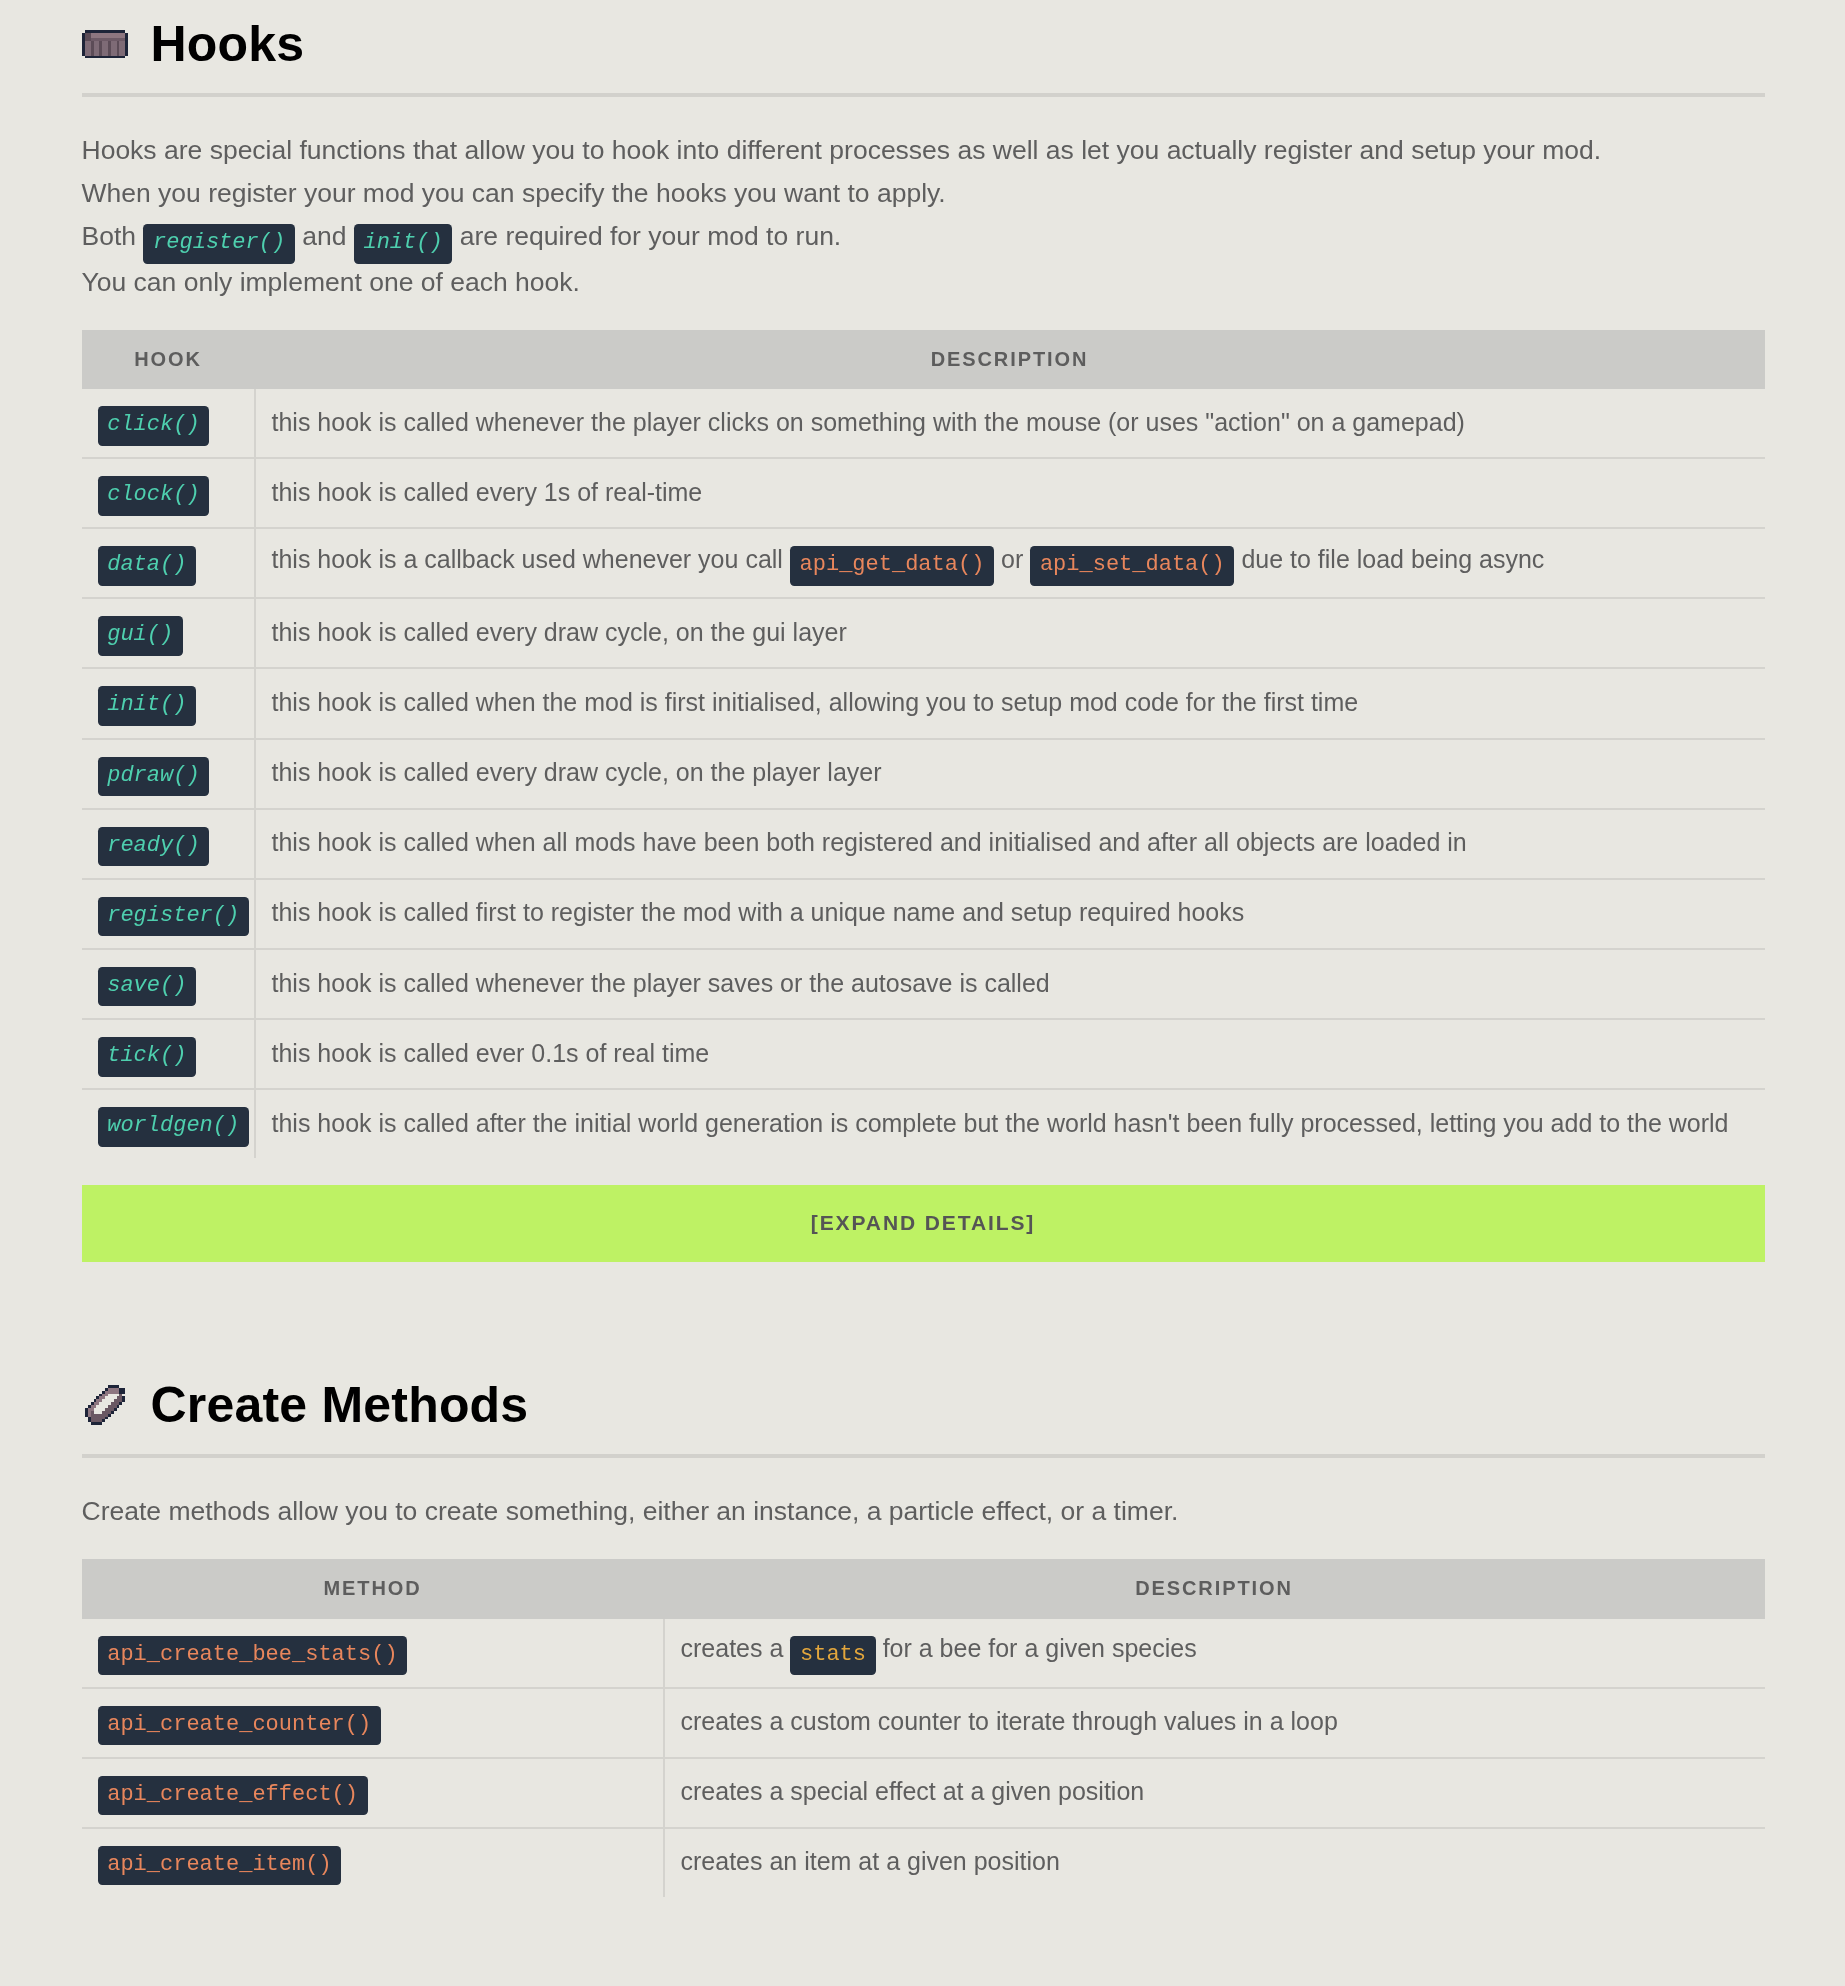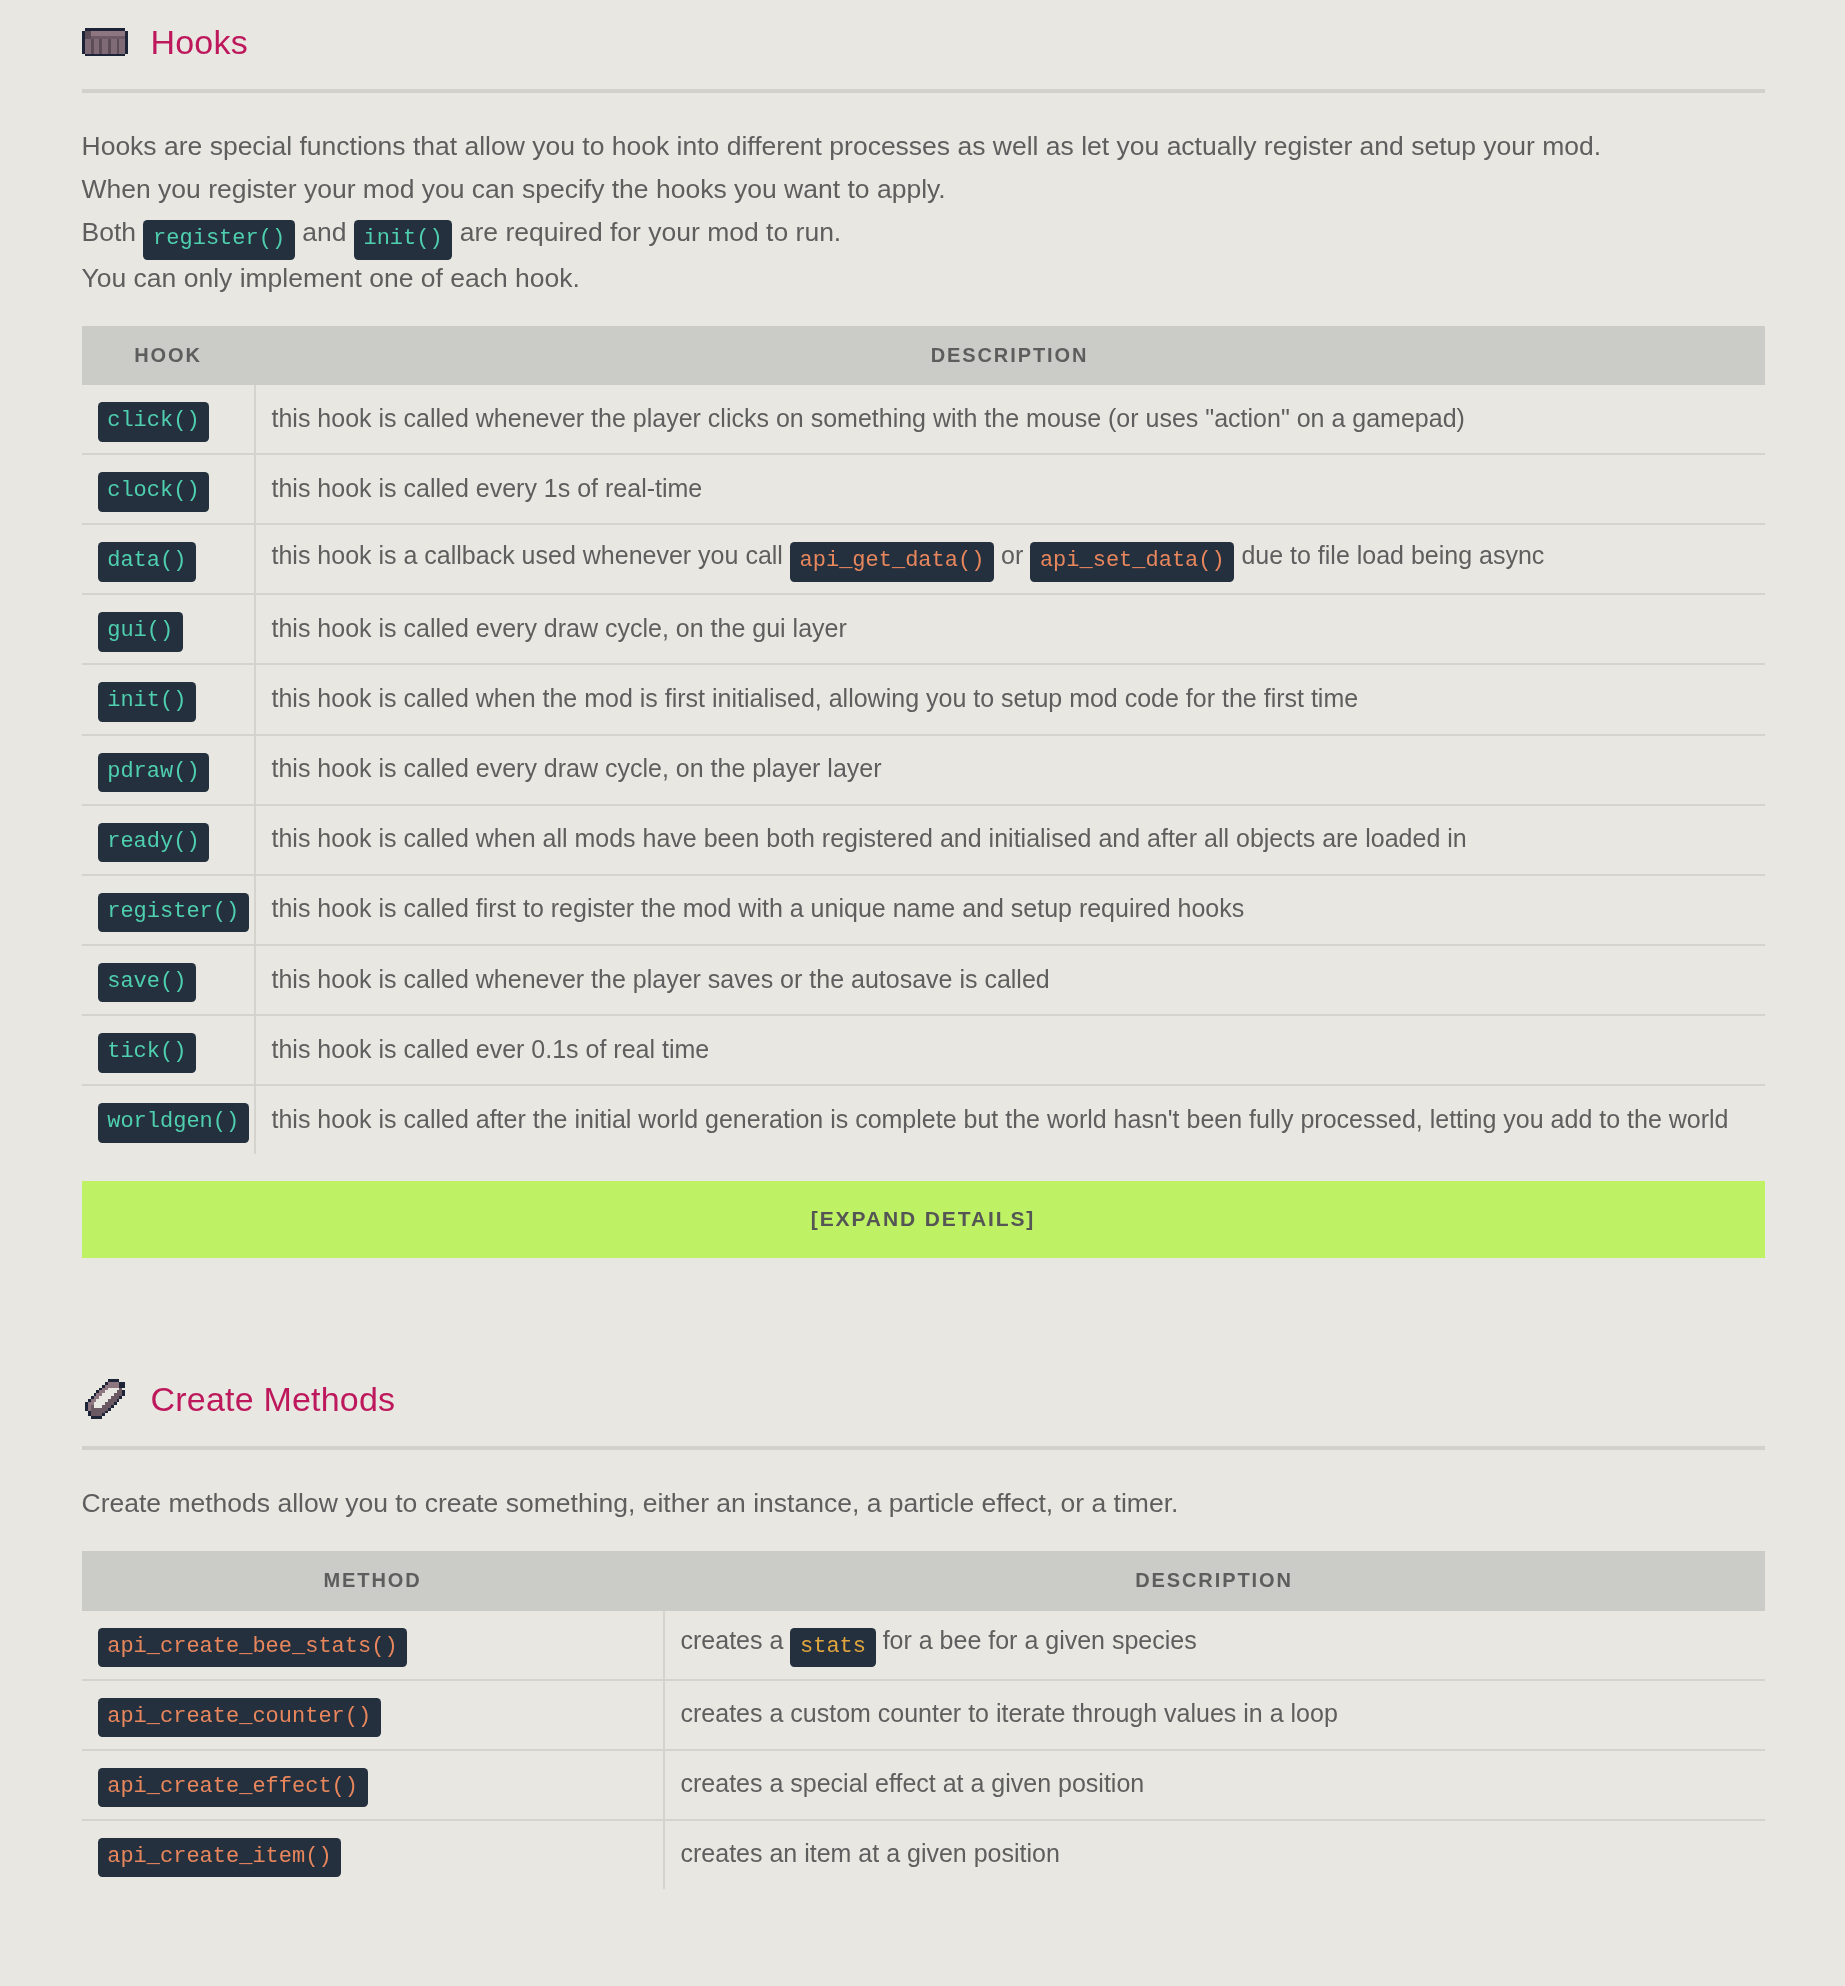--- a/index.html
+++ b/index.html
@@ -27,23 +27,23 @@
     gap: 23px;
     padding-top: 19.4px;
   }
   .sec-icon {
     width: 46px;
     height: 46px;
     flex: 0 0 46px;
     display: block;
   }
   .sec-title {
-    font-size: 34px;
-    font-weight: 400;
-    color: #be185d;
+    font-size: 50px;
+    font-weight: 700;
+    color: #000000;
     letter-spacing: 0.2px;
     line-height: 1;
   }
   .sec-rule {
     height: 3.5px;
     background: #d2d1cc;
     margin-top: 24px;
     width: 100%;
   }
 
@@ -63,21 +63,21 @@
     border-radius: 4.4px;
     font-family: "Liberation Mono", monospace;
     font-size: 22px;
     line-height: 1;
     padding: 8px 9.7px 9.7px 9.7px;
     vertical-align: baseline;
     position: relative;
     top: 3.5px;
     white-space: pre;
   }
-  .chip.teal   { color: #4ecfae; }
+  .chip.teal   { color: #4ecfae; font-style: italic; }
   .chip.orange { color: #e8865c; }
   .chip.gold   { color: #e3a63c; }
 
   
   .tbl {
     width: 100%;
     border-collapse: collapse;
     margin-top: 26.5px;
     table-layout: fixed;
   }

